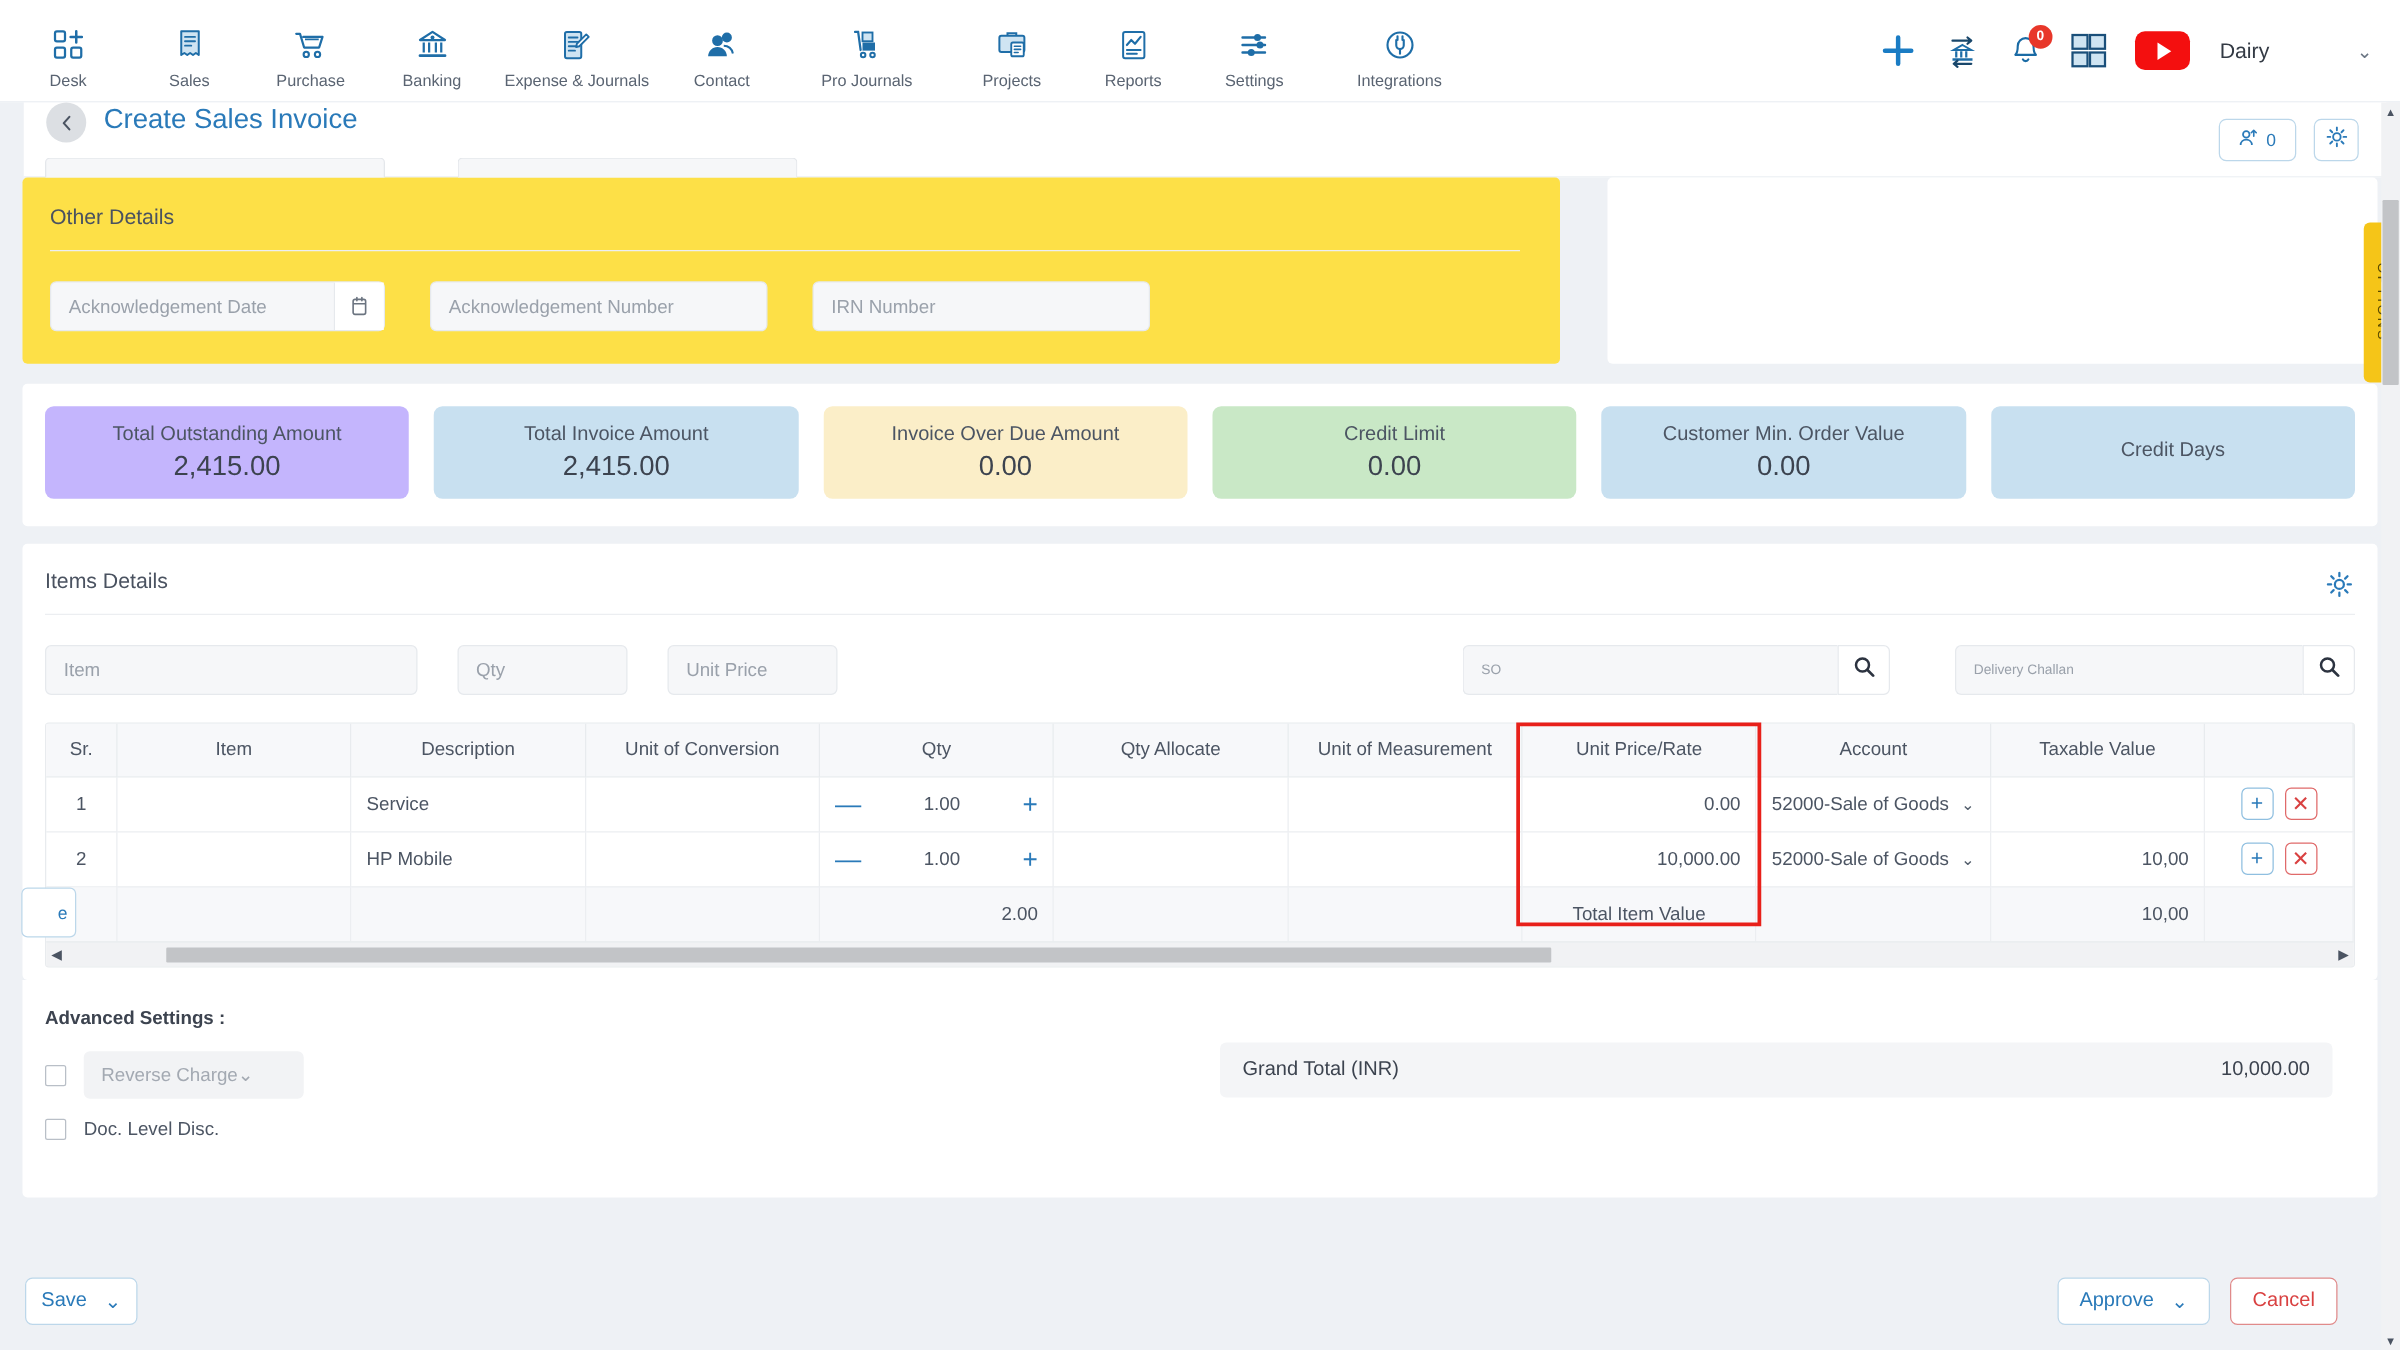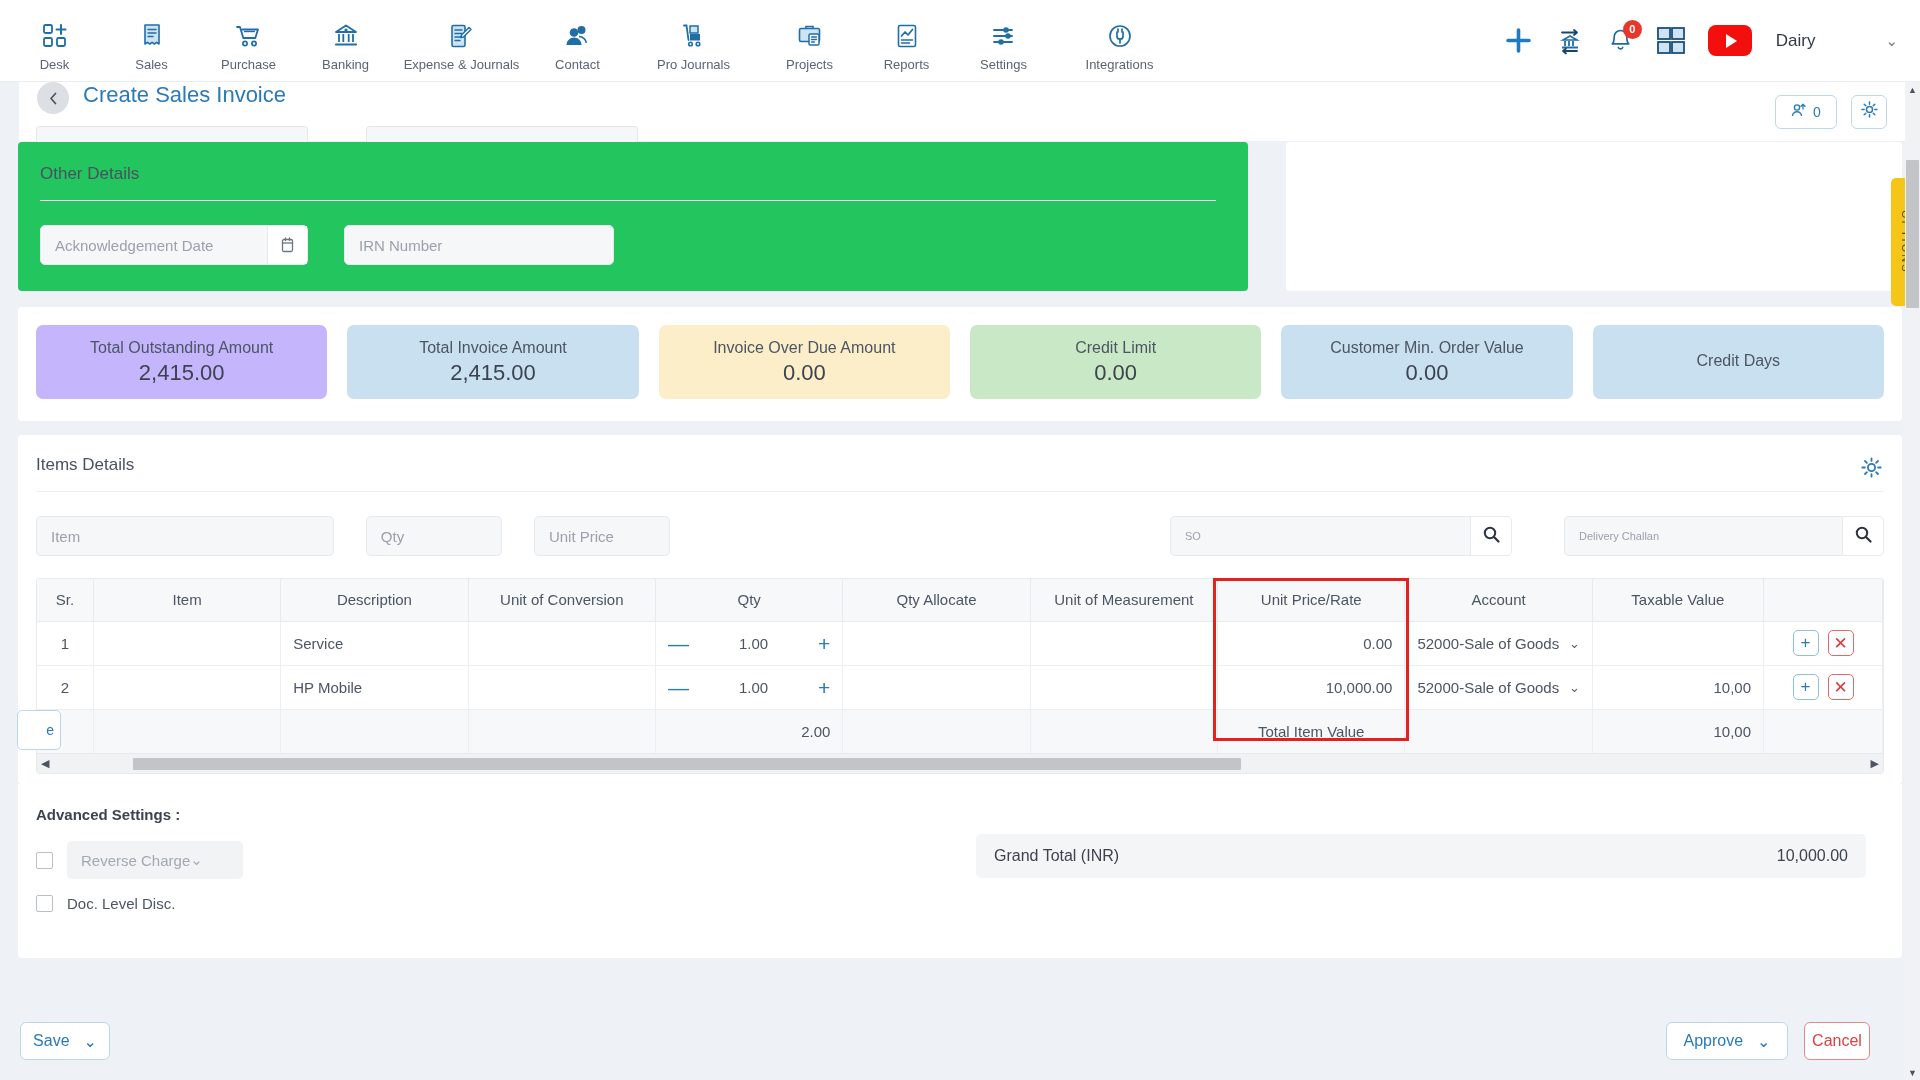--- a/index.html
+++ b/index.html
@@ -72,21 +72,21 @@
     background: #fff; display: flex; align-items: center; justify-content: center;
     cursor: pointer;
   }
 
   
   .content { position: absolute; top: 142px; left: 0; width: 1920px; height: 938px; }
 
   
   .panel-row { display: flex; margin: 0 18px; gap: 0; }
   .panel-left {
-    background: #22c55e; width: 1230px; border-radius: 4px;
+    background: #fde047; width: 1230px; border-radius: 4px;
     padding: 22px 32px 26px 22px; position: relative;
   }
   .cut-fields { position: absolute; top: -16px; left: 18px; display: flex; gap: 58px; }
   .cut-field { width: 272px; height: 16px; background: #f6f7f9; border: 1px solid #e4e7eb; border-bottom: none; border-radius: 4px 4px 0 0; }
   .sec-title { font-size: 17px; color: #4a5260; margin-bottom: 16px; }
   .sec-divider { height: 1px; background: #eceef1; margin-bottom: 24px; }
   .field-row { display: flex; gap: 36px; }
   .tfield {
     height: 40px; background: #f6f7f9; border: 1px solid #e6e9ed; border-radius: 5px;
     display: flex; align-items: center; padding: 0 14px; color: #9aa1ab; font-size: 15px;
@@ -221,21 +221,21 @@
   .bottom-bar {
     position: absolute; bottom: 0; left: 0; width: 1890px; height: 58px;
     background: #eef1f5; display: flex; align-items: flex-start; padding: 0 20px;
   }
   .btn-out {
     height: 38px; border-radius: 6px; background: #fff; display: flex; align-items: center;
     justify-content: center; gap: 14px; cursor: pointer; font-size: 16px; padding: 0 16px;
   }
   .btn-save { border: 1px solid #bcd7ea; color: #2a7ab9; width: 90px; }
   .btn-approve { border: 1px solid #bcd7ea; color: #2a7ab9; width: 122px; margin-left: auto; }
-  .btn-cancel { border: 1px solid #e08a8a; color: #d94141; width: 66px; margin-left: 16px; }
+  .btn-cancel { border: 1px solid #e08a8a; color: #d94141; width: 86px; margin-left: 16px; }
 
   
   .pagescroll { position: absolute; right: 0; top: 82px; width: 15px; height: 998px; background: #f1f2f4; z-index: 40; }
   .ps-up, .ps-dn { width: 15px; height: 15px; display:flex; align-items:center; justify-content:center; color:#4b5462; font-size:9px; cursor:pointer;}
   .ps-dn { position: absolute; bottom: 0; }
   .ps-thumb { position: absolute; top: 78px; left: 1px; width: 13px; height: 148px; background: #c2c4c7; border-radius: 1px; cursor: pointer; }
 </style>
 </head>
 <body>
 
@@ -453,20 +453,23 @@
       <div class="field-row">
         <div class="tfield w1">
           <span>Acknowledgement Date</span>
           <span class="cal-box">
             <svg width="15" height="16" viewBox="0 0 15 16">
                 <rect x="2.5" y="2.5" width="10" height="12" rx="1.5" fill="none" stroke="#6b7480" stroke-width="1.3"></rect>
                 <path d="M2.5 6h10" stroke="#6b7480" stroke-width="1.3"></path>
                 <path d="M5.5 1v2.5M9.5 1v2.5" stroke="#6b7480" stroke-width="1.3" stroke-linecap="round"></path>
               </svg>
           </span>
+        </div>
+        <div class="tfield w2">
+          <span>Acknowledgement Number</span>
         </div>
         <div class="tfield w3">
           <span>IRN Number</span>
         </div>
       </div>
     </div>
     <div class="panel-right"></div>
   </div>
 
   <div class="summary-wrap">

